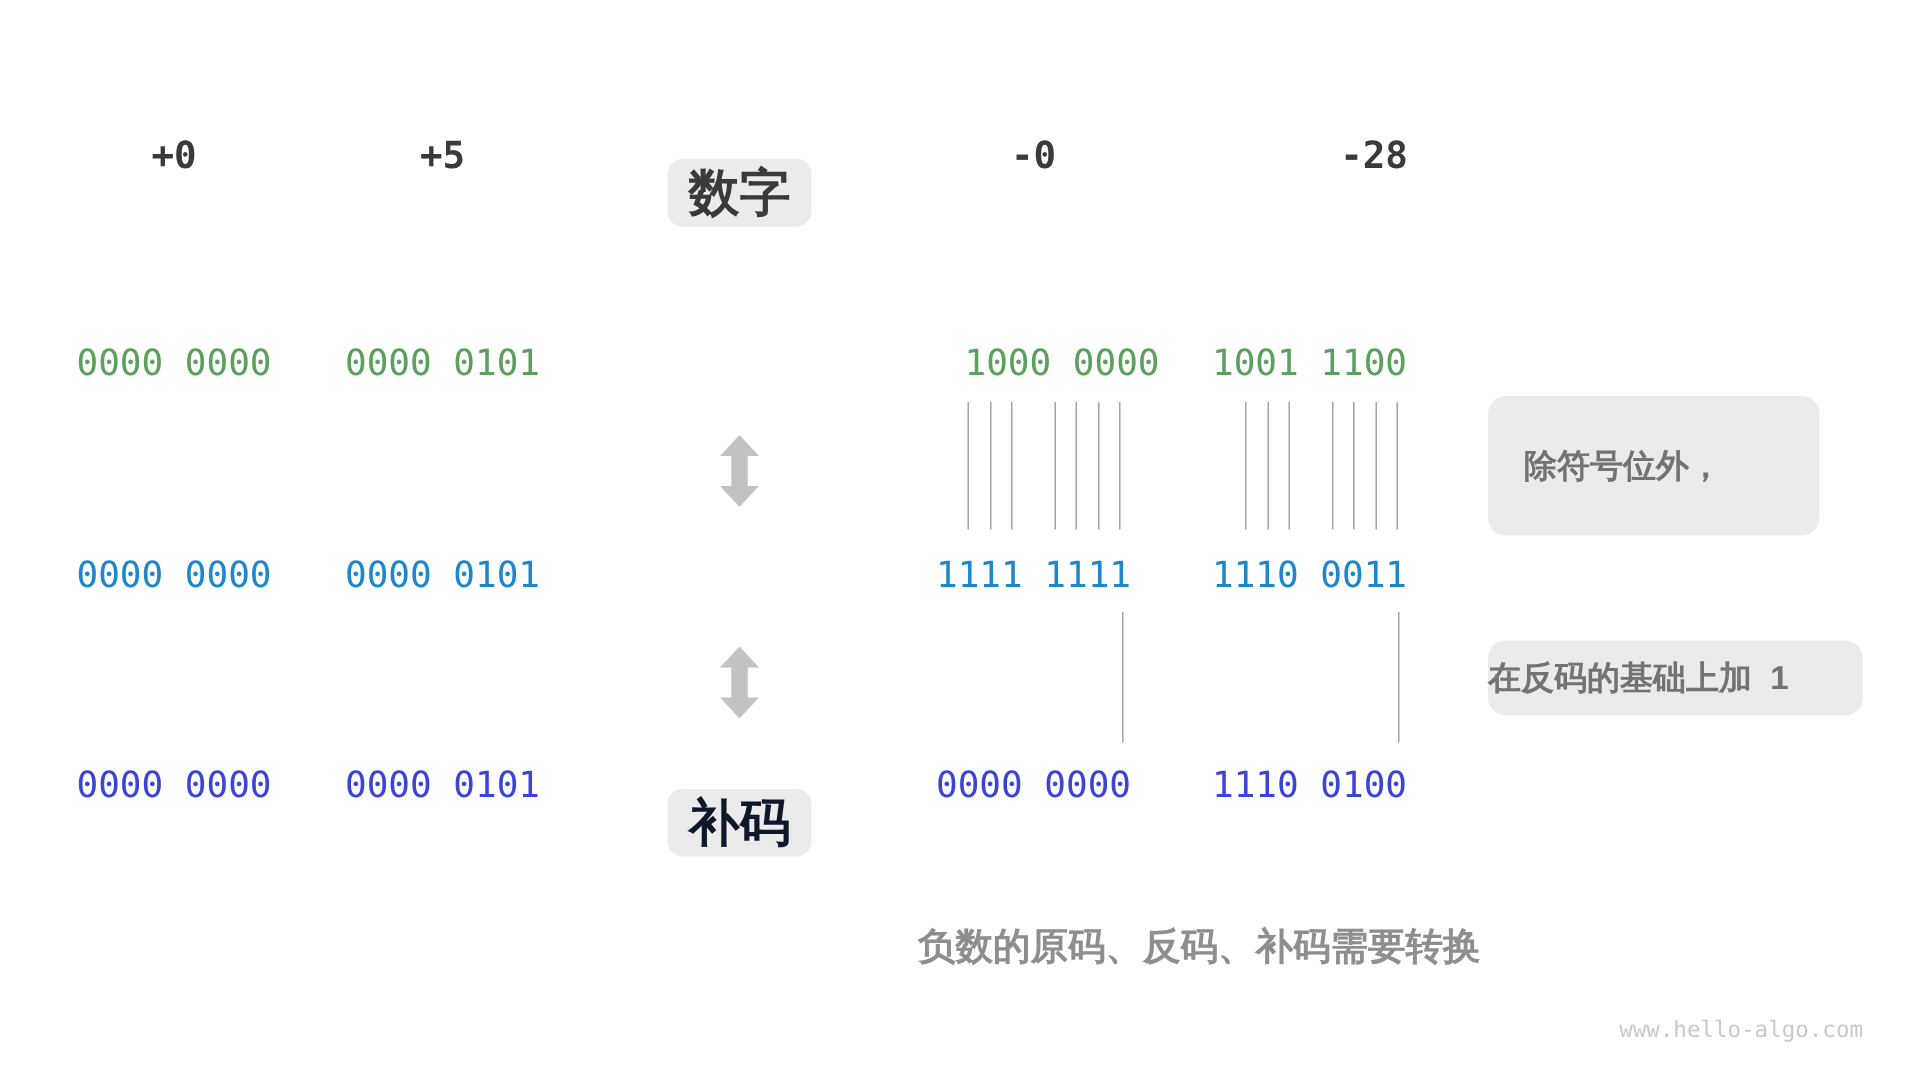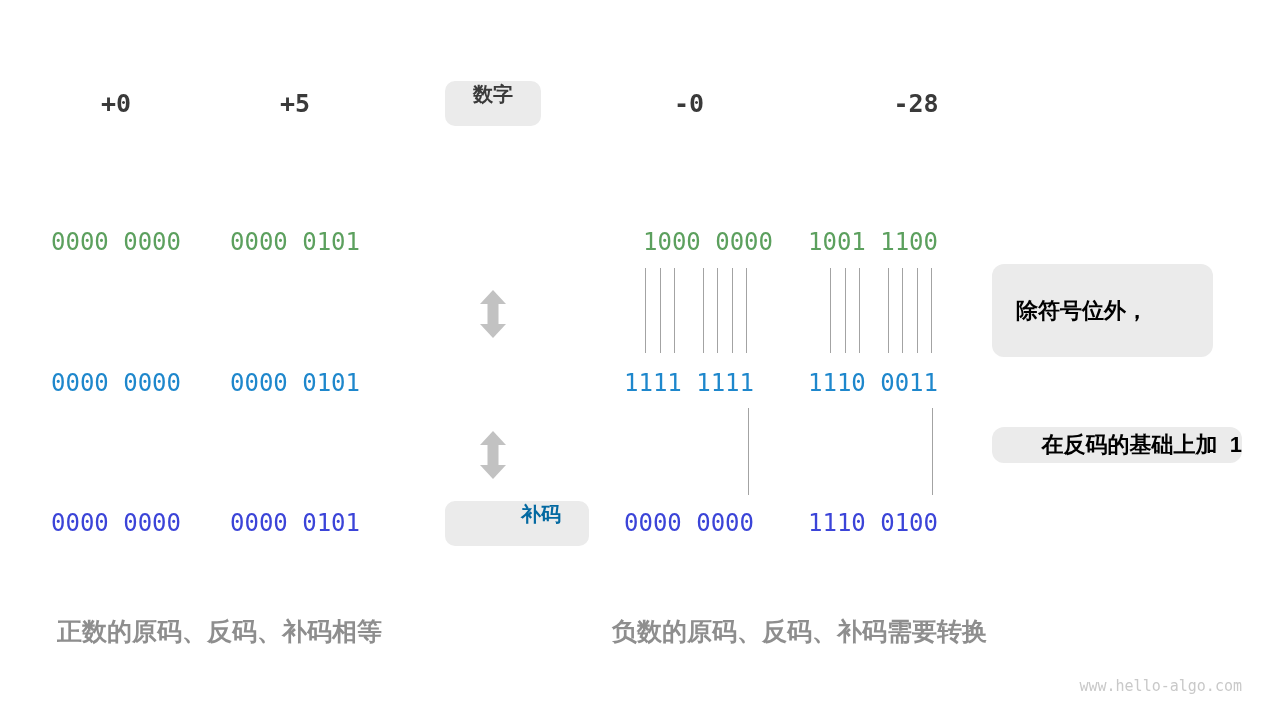--- a/index.html
+++ b/index.html
@@ -19,48 +19,48 @@
     position:absolute;transform:translateX(-50%);height:26px;line-height:26px;
     font-family:"DejaVu Sans Mono",monospace;font-size:24px;white-space:pre;
   }
   .row-raw{color:#5CA05E;}
   .row-ones{color:#1E87CC;}
   .row-twos{color:#3B44D8;}
   
   .tag{
     position:absolute;left:445px;width:96px;height:45px;border-radius:10px;
     background:#ebebeb;display:flex;justify-content:center;
-    font-size:20px;font-weight:bold;color:#3a3a3a;
+    font-size:34px;font-weight:bold;color:#3a3a3a;margin-top:25px;
   }
   .tag.green{color:#5CA05E;}
   .tag.blue{color:#1E87CC;}
-  .tag.indigo{color:#0369a1;padding-left:48px;}
+  .tag.indigo{color:#0f172a;}
   
   .arrow{position:absolute;left:478px;width:30px;height:48px;}
   
   .ticks{position:absolute;top:268px;height:85px;}
   .ticks span{position:absolute;top:0;width:1px;height:100%;background:#a3a3a3;}
   .ticks span:nth-child(1){left:0;}
   .ticks span:nth-child(2){left:14.5px;}
   .ticks span:nth-child(3){left:29px;}
   .ticks span:nth-child(4){left:57.9px;}
   .ticks span:nth-child(5){left:72.4px;}
   .ticks span:nth-child(6){left:86.9px;}
   .ticks span:nth-child(7){left:101.4px;}
   .oneline{position:absolute;top:408px;height:87px;width:1px;background:#a3a3a3;}
   
   .note{
     position:absolute;background:#ebebeb;border-radius:12px;
-    color:#000000;font-weight:bold;font-size:22px;white-space:pre;
+    color:#737373;font-weight:bold;font-size:22px;white-space:pre;
   }
   .note.flip{left:992px;top:264px;width:221px;height:93px;
     display:flex;flex-direction:column;justify-content:center;
     padding-left:24px;box-sizing:border-box;line-height:36px;}
-  .note.addone{left:992px;top:427px;width:250px;height:36px;
-    display:flex;align-items:center;justify-content:flex-end;}
+  .note.addone{left:992px;top:427px;width:250px;height:50px;
+    display:flex;align-items:center;justify-content:flex-start;}
   
   .caption{
     position:absolute;top:617px;height:28px;line-height:28px;
     font-size:25px;font-weight:bold;color:#8e8e8e;white-space:pre;
   }
   .watermark{
     position:absolute;right:38px;top:677px;
     font-family:"DejaVu Sans Mono",monospace;font-size:15px;color:#c9c9c9;
   }
 </style>
@@ -130,18 +130,17 @@
   </div>
 
   <div class="bin row-twos" style="left:116px;top:510px">0000 0000</div>
   <div class="bin row-twos" style="left:295px;top:510px">0000 0101</div>
   <div class="tag indigo" style="top:501px">
     <span>补码</span>
   </div>
   <div class="bin row-twos" style="left:689px;top:510px">0000 0000</div>
   <div class="bin row-twos" style="left:873px;top:510px">1110 0100</div>
 
-  <div class="caption" style="left:57px">正数的原码、反码、补码相等</div>
   <div class="caption" style="left:612px">负数的原码、反码、补码需要转换</div>
 
   <div class="watermark">www.hello-algo.com</div>
 
 </div>
 
 </body></html>

